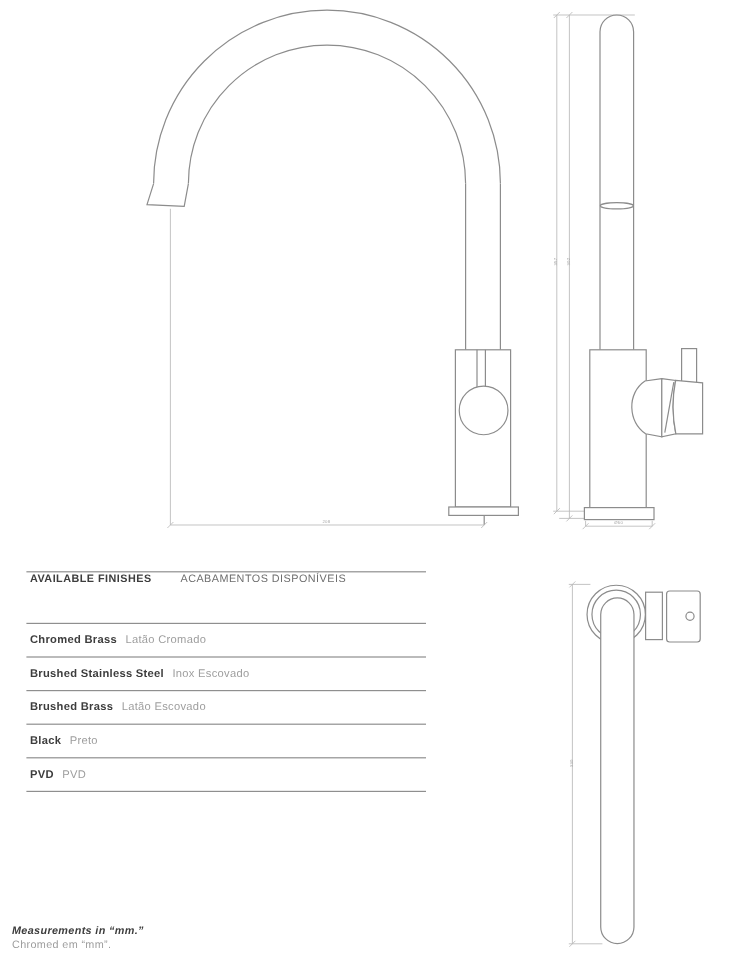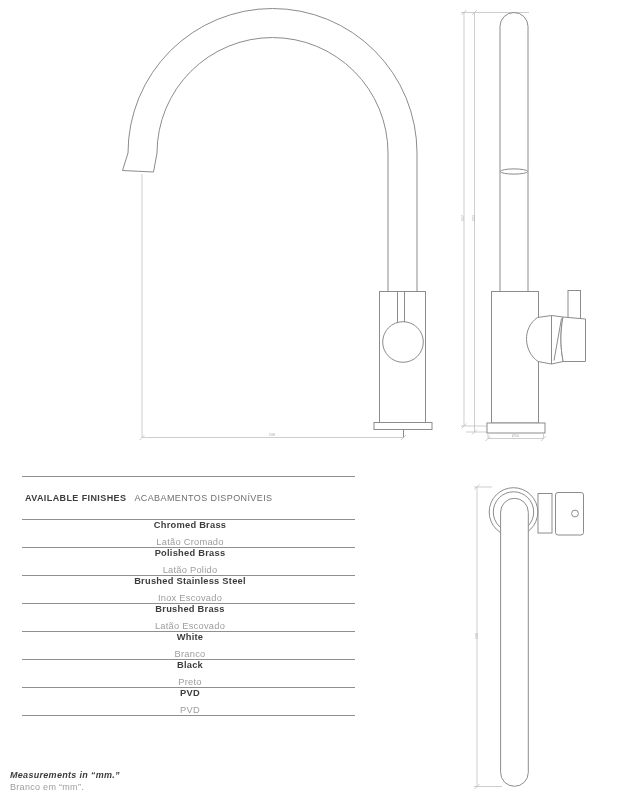--- a/index.html
+++ b/index.html
@@ -8,26 +8,26 @@
   .page{position:absolute;inset:0;background:#fff;}
   svg{position:absolute;overflow:visible;}
   .ln{stroke:#8c8c8c;stroke-width:1;fill:none;}
   .lnw{stroke:#8c8c8c;stroke-width:1;fill:#ffffff;}
   .dim{stroke:#b9b9b9;stroke-width:0.7;fill:none;}
   .dimtxt{font-family:"Liberation Sans",sans-serif;font-size:3.6px;fill:#a9a9a9;
           letter-spacing:0.2px;}
   
   .finishes{position:absolute;left:22px;top:476px;width:333px;
             border-top:1.4px solid #8f8f8f;}
-  .f-header{height:41.6px;display:flex;align-items:center;gap:8px;
+  .f-header{height:41.6px;display:flex;gap:24px;
             border-bottom:1.4px solid #8f8f8f;padding-left:3px;}
   .f-header .en{font-weight:bold;font-size:9px;letter-spacing:0.4px;color:#3d3d3d;}
   .f-header .pt{font-size:9px;letter-spacing:0.4px;color:#6e6e6e;}
   .f-row{height:27px;display:flex;align-items:center;gap:7px;
-         border-bottom:1.4px solid #8f8f8f;padding-left:3px;flex-direction:column;}
+         border-bottom:1.4px solid #8f8f8f;padding-left:3px;}
   .f-row .en{font-weight:bold;font-size:9.3px;letter-spacing:0.25px;color:#3d3d3d;}
   .f-row .pt{font-size:9.3px;letter-spacing:0.25px;color:#9d9d9d;text-align:center;}
   
   .footer{position:absolute;left:10px;top:769px;line-height:12px;}
   .footer .en{font-weight:bold;font-size:9px;letter-spacing:0.3px;color:#3d3d3d;font-style:italic;}
   .footer .pt{font-size:9px;letter-spacing:0.3px;color:#9d9d9d;}
 </style>
 </head>
 <body>
 
@@ -109,43 +109,35 @@
   <div class="finishes">
     <div class="f-header">
       <span class="en">AVAILABLE FINISHES</span>
       <span class="pt">ACABAMENTOS DISPONÍVEIS</span>
     </div>
     <div class="f-row">
       <span class="en">Chromed Brass</span>
       <span class="pt">Latão Cromado</span>
     </div>
     <div class="f-row">
-      <span class="en">Polished Brass</span>
-      <span class="pt">Latão Polido</span>
-    </div>
-    <div class="f-row">
       <span class="en">Brushed Stainless Steel</span>
       <span class="pt">Inox Escovado</span>
     </div>
     <div class="f-row">
       <span class="en">Brushed Brass</span>
       <span class="pt">Latão Escovado</span>
-    </div>
-    <div class="f-row">
-      <span class="en">White</span>
-      <span class="pt">Branco</span>
     </div>
     <div class="f-row">
       <span class="en">Black</span>
       <span class="pt">Preto</span>
     </div>
     <div class="f-row">
       <span class="en">PVD</span>
       <span class="pt">PVD</span>
     </div>
   </div>
 
   <div class="footer">
     <div class="en">Measurements in “mm.”</div>
-    <div class="pt">Branco em “mm”.</div>
+    <div class="pt">Chromed em “mm”.</div>
   </div>
 
 </div>
 
 </body></html>

